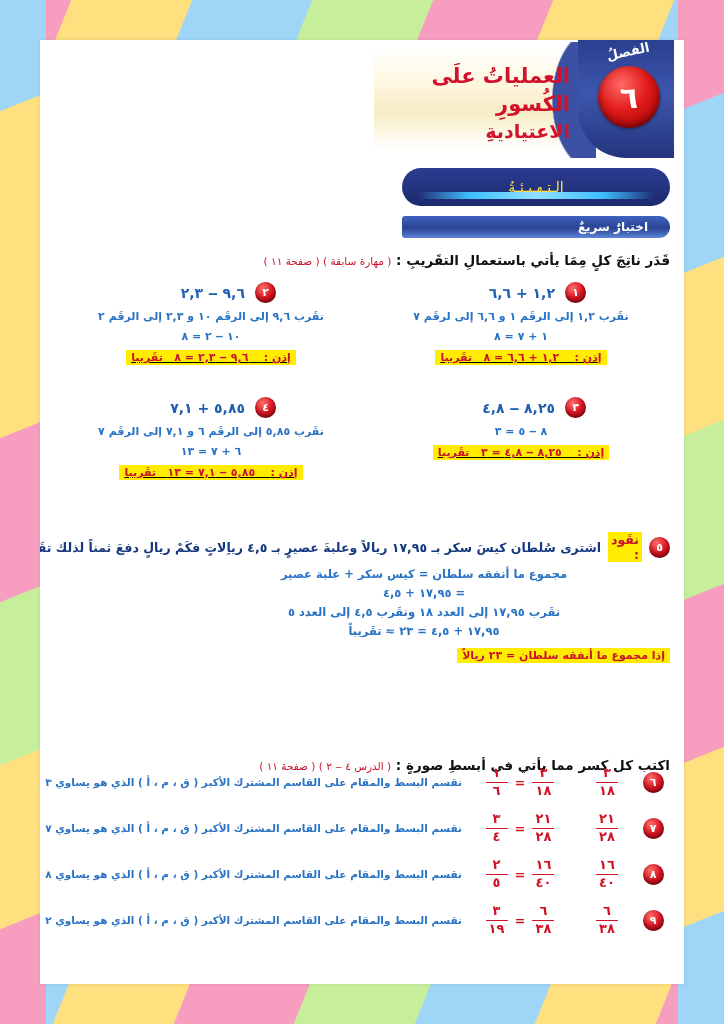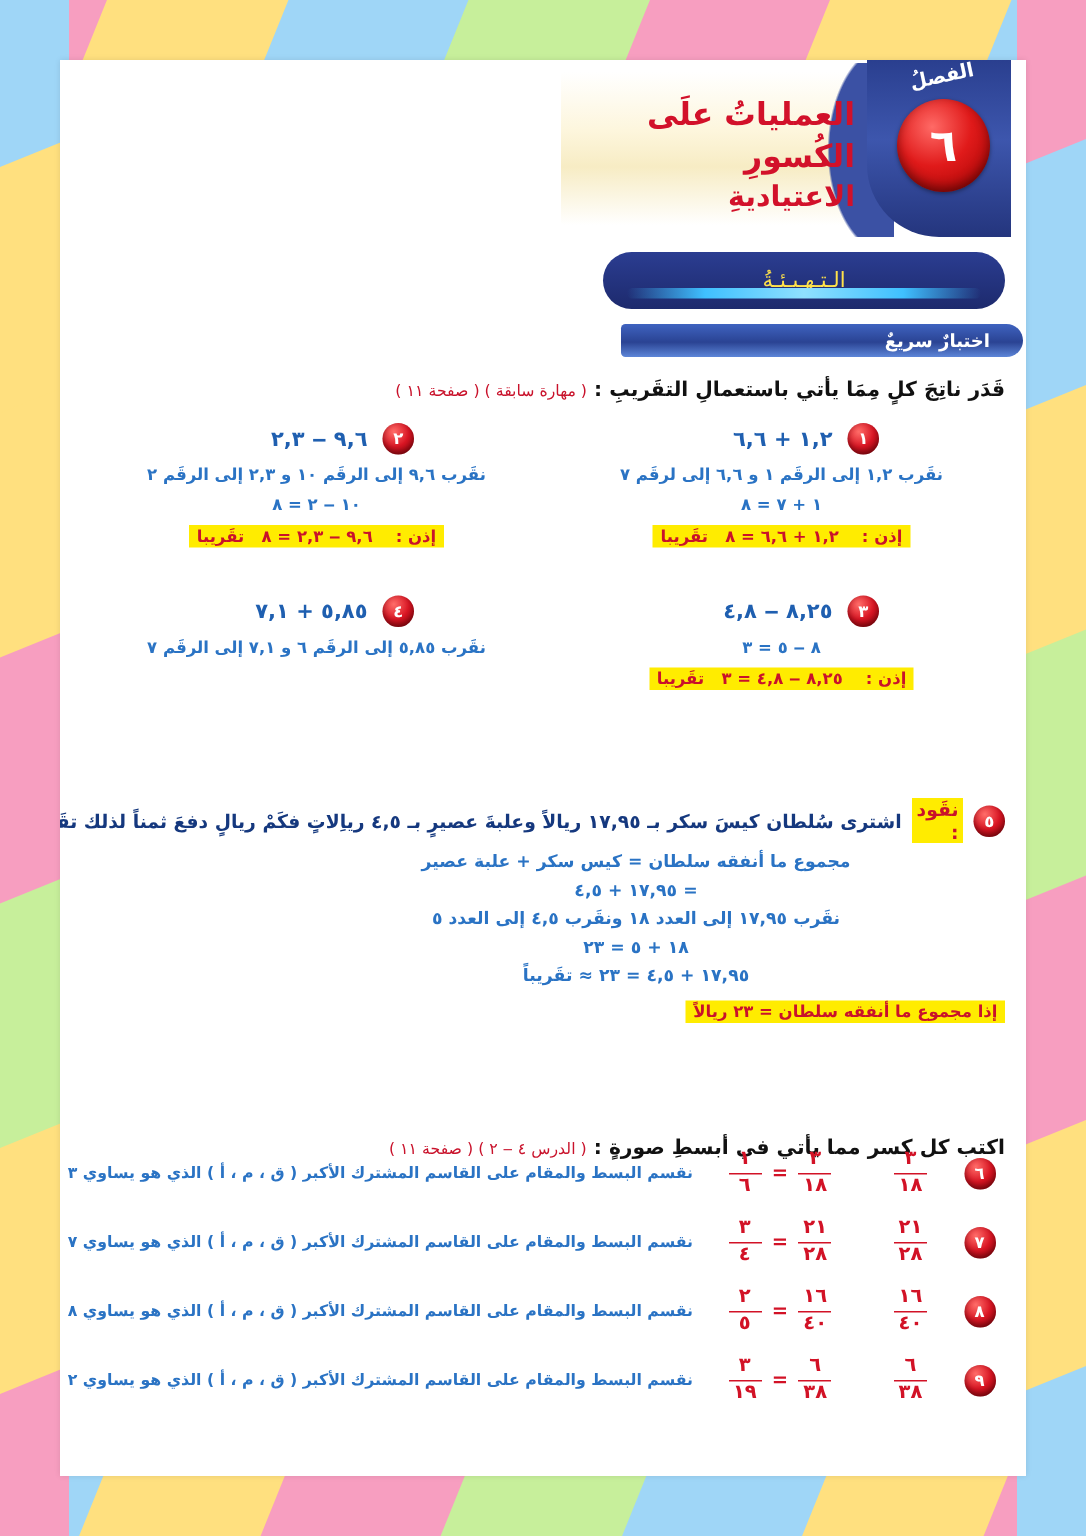--- a/index.html
+++ b/index.html
@@ -132,21 +132,21 @@
     overflow: hidden;
   }
   #prep-tab-gloss {
     position: absolute;
     left: 16px; bottom: 7px; right: 16px; height: 7px;
     border-radius: 4px;
     background: linear-gradient(90deg, rgba(80,190,255,0) 0%, #3fc0ff 22%, #8fe0ff 50%, #3fc0ff 78%, rgba(80,190,255,0) 100%);
   }
   #quiz-tab {
     position: absolute;
-    right: 2px; top: 176px;
+    right: 14px; top: 176px;
     width: 268px; height: 22px;
     background: linear-gradient(180deg,#3f63c0 0%,#2a4393 55%,#5d86d8 100%);
     border-radius: 3px 11px 11px 3px;
     color: #ffffff;
     font-size: 12px; font-weight: bold;
     display: flex; align-items: center;
     justify-content: flex-start;
     padding-right: 22px;
     padding-left: 38px;
   }
@@ -202,20 +202,21 @@
     color: #2a73c4;
     font-size: 11px;
     font-weight: bold;
     margin-top: 7px;
     text-align: center;
   }
   .prob-answer {
     margin-top: 7px;
     display: flex;
     justify-content: center;
+    text-decoration: underline;
   }
   .hl {
     background: #ffec00;
     color: #c9122b;
     font-size: 11px;
     font-weight: bold;
     padding: 1px 5px;
     display: inline-block;
     white-space: nowrap;
   }
@@ -436,32 +437,41 @@
         </span>
       </div>
     </div>
 
     <div class="prob" style="right:330px; top:357px;">
       <div class="prob-head">
         <span class="num-badge">٤</span>
         <span class="prob-expr">٥,٨٥  +  ٧,١</span>
       </div>
       <div class="prob-line">نقَرب ٥,٨٥  إلى الرقَم ٦  و  ٧,١  إلى الرقَم ٧</div>
+      <div class="prob-line">٦ + ٧ = ١٣</div>
+      <div class="prob-answer">
+        <span class="hl">
+          <span>إذن  :</span>
+          &nbsp;&nbsp;
+          <span>٥,٨٥ ‒ ٧,١ = ١٣</span>
+          &nbsp;
+          <span>تقَريبا</span>
+        </span>
+      </div>
     </div>
 
     <div id="word-problem" style="top:492px;">
       <div id="wp-head">
         <span class="num-badge">٥</span>
         <span class="tag">نقَود :</span>
         <span class="qtext">اشترى سُلطان كيسَ سكر بـ ١٧,٩٥ ريالاً وعلبةَ عصيرٍ بـ ٤,٥ رياِلاتٍ فكَمْ ريالٍ دفعَ ثمناً لذلك تقَريباً ؟</span>
       </div>
       <div class="wp-line">مجموع ما أنفقه سلطان = كيس سكر + علبة عصير</div>
       <div class="wp-line">= ١٧,٩٥ + ٤,٥</div>
       <div class="wp-line">نقَرب ١٧,٩٥ إلى العدد ١٨      ونقَرب ٤,٥  إلى العدد ٥</div>
-      <div class="wp-line">١٨ + ٥ = ٢٣</div>
       <div class="wp-line">١٧,٩٥ + ٤,٥ = ٢٣ ≈ تقَريباً</div>
       <div id="wp-answer">
         <span class="hl">إذا مجموع ما أنفقه سلطان = ٢٣ ريالاً</span>
       </div>
     </div>
 
     <div class="instruction" style="right:14px; top:717px;">
       <span>اكتب كل كسر مما يأتي في أبسطِ صورةٍ :</span>
       <span class="ref">( الدرس ٤ ‒ ٢ ) ( صفحة ١١ )</span>
     </div>

